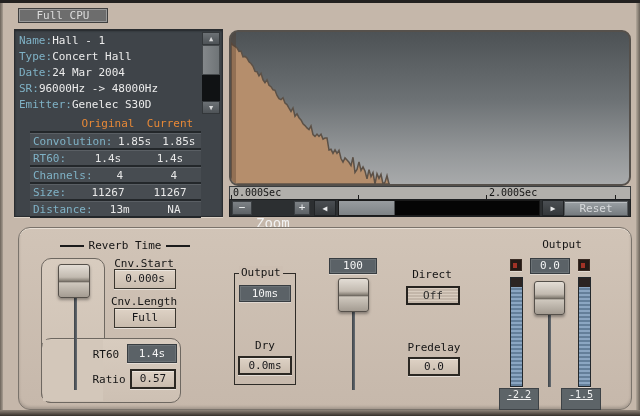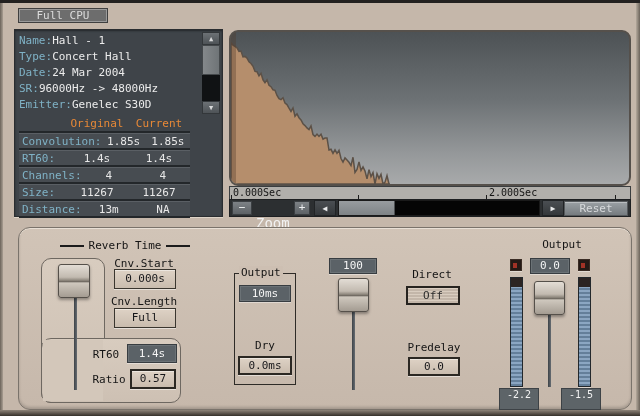--- a/index.html
+++ b/index.html
@@ -25,21 +25,21 @@
   .inflabel { color:#7fb2c6; }
   .infvalue { color:#ececec; }
   #infoscroll { right:2px; top:2px; width:18px; height:82px; background:#101214; }
   .sbtn { width:18px; height:13px; background:linear-gradient(180deg,#6c7175,#4e5357);
     border:1px solid #33373a; color:#d9dadb; font-size:7px; text-align:center; line-height:12px; cursor:pointer; }
   #sthumb { position:absolute; top:13px; left:0; width:18px; height:30px;
     background:linear-gradient(90deg,#84888b,#6f7477); border:1px solid #44484b; cursor:grab; }
   #sdown { position:absolute; bottom:0; left:0; }
 
   
-  #infotable { left:4px; top:86px; width:171px; }
+  #infotable { left:15px; top:86px; width:171px; }
   .trow { display:flex; height:17px; line-height:15px; font-size:11px;
     background:#474c51; border-top:1px solid #5a5f64; border-bottom:2px solid #23272a; }
   .thead { background:#3f4449; border-top:none; }
   .tlabel { flex:1; color:#7fb2c6; padding-left:3px; }
   .tcell { width:62px; text-align:center; color:#e8e8e8; }
   .thead .tcell { color:#e88937; }
 
   
   #display { left:229px; top:30px; width:402px; height:156px; border-radius:9px;
     border:2px solid #55504b; overflow:hidden;
@@ -100,21 +100,21 @@
     color:#2d2d2d; font-size:11px; line-height:15px; text-align:center; cursor:pointer; }
 
   .led { position:absolute; width:12px; height:12px; background:#241a16; border:1px solid #3a2c24;
     box-shadow:0 1px 0 rgba(255,255,255,.4); }
   .led::after { content:""; position:absolute; left:2px; top:3px; width:4px; height:5px; background:#a03226; }
   .meter { position:absolute; width:13px; height:110px; border:1px solid #23282c;
     background:repeating-linear-gradient(180deg,#8ba6c2 0 2px,#647f9a 2px 4px);
     box-shadow:0 1px 0 rgba(255,255,255,.4); }
   .metercap { position:absolute; left:0; top:0; width:100%; height:9px; background:#2b2422; }
   .mval { position:absolute; width:40px; height:22px; background:#5d6468; border:1px solid #3d4246;
-    color:#f2f2f2; font-size:10px; line-height:12px; text-align:center; }
+    color:#f2f2f2; font-size:10px; line-height:12px; text-align:center;text-decoration:underline; }
 </style>
 </head>
 <body>
 
 <div class="abs" id="topstrip"></div>
 <div class="abs" id="leftedge"></div>
 <div class="abs" id="rightedge"></div>
 <div class="abs" id="botedge"></div>
 
 <div class="abs" id="fullcpu">Full CPU</div>

